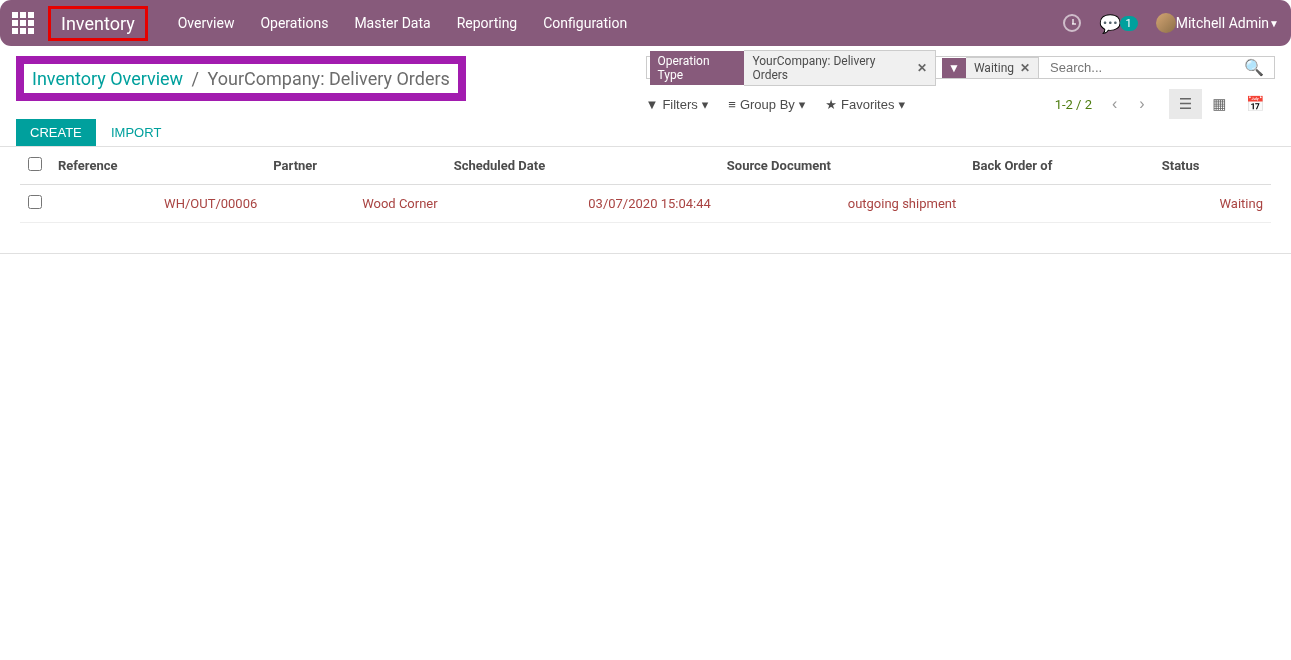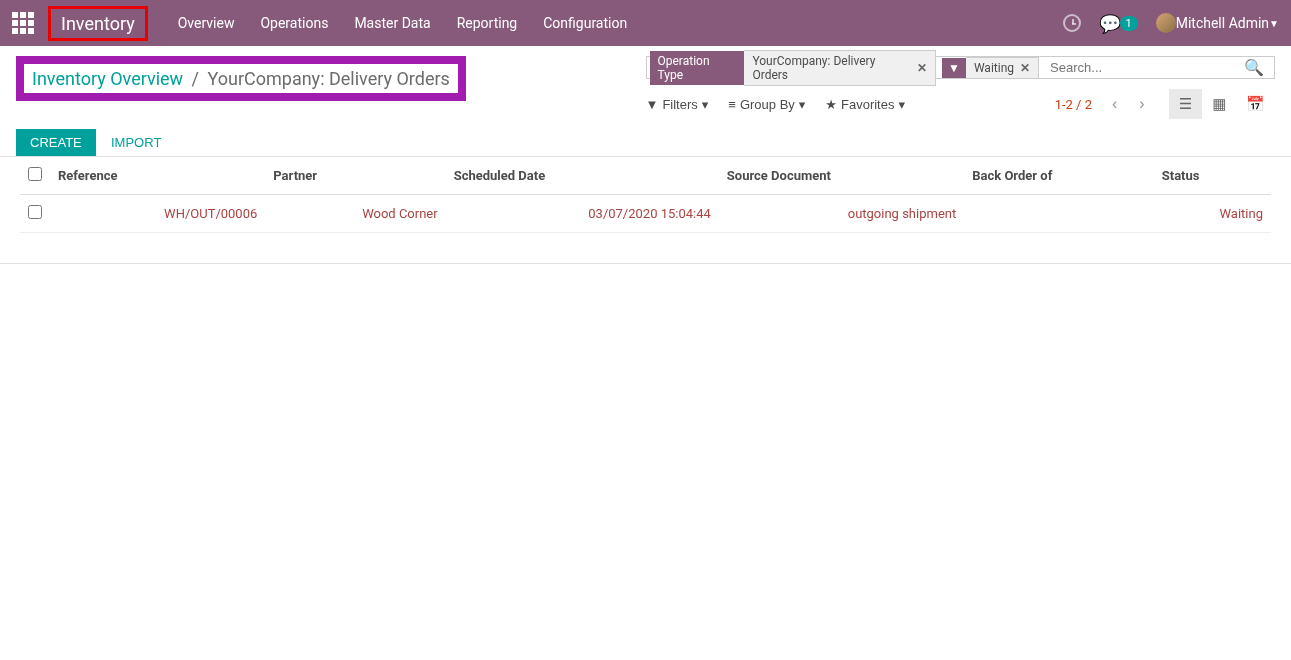--- a/index.html
+++ b/index.html
@@ -1,17 +1,17 @@
 <!DOCTYPE html>
 <html><head>
 <meta charset="utf-8">
 <style>
 * { box-sizing: border-box; margin: 0; padding: 0; }
 body { font-family: -apple-system, BlinkMacSystemFont, "Segoe UI", Roboto, "Helvetica Neue", Arial, sans-serif; font-size: 13px; color: #4c4c4c; background: #fff; }
-.topbar { background: #875a7b; height: 46px; display: flex; align-items: center; padding: 0 12px; color: #fff; }
+.topbar { background: #875a7b; height: 46px; display: flex; align-items: center; padding: 0 12px; color: #fff; border-radius: 11px; }
 .apps-icon { width: 22px; height: 22px; margin-right: 14px; display: grid; grid-template-columns: repeat(3,1fr); grid-template-rows: repeat(3,1fr); gap: 2px; cursor: pointer; }
 .apps-icon span { background: #fff; }
 .app-title { font-size: 18px; font-weight: 400; padding: 4px 10px; border: 3px solid #e60000; margin-right: 30px; }
 .nav-menu { display: flex; gap: 26px; }
 .nav-menu a { color: #fff; text-decoration: none; font-size: 14px; cursor: pointer; }
 .topbar-right { margin-left: auto; display: flex; align-items: center; gap: 18px; }
 .clock-icon { width: 18px; height: 18px; border: 2px solid rgba(255,255,255,0.6); border-radius: 50%; position: relative; }
 .clock-icon::before { content: ''; position: absolute; top: 3px; left: 7px; width: 2px; height: 5px; background: rgba(255,255,255,0.6); }
 .clock-icon::after { content: ''; position: absolute; top: 7px; left: 7px; width: 4px; height: 2px; background: rgba(255,255,255,0.6); }
 .chat-wrap { display: flex; align-items: center; cursor: pointer; }
@@ -21,39 +21,39 @@
 .avatar { width: 20px; height: 20px; border-radius: 50%; background: linear-gradient(135deg,#d4a574,#8b6f47); }
 .caret { font-size: 10px; }
 
 .control-row { display: flex; align-items: flex-start; padding: 10px 16px 0 16px; border-bottom: 1px solid #e0e0e0; min-height: 80px; }
 .breadcrumb-wrap { border: 8px solid #a21caf; padding: 4px 8px; display: inline-block; margin-bottom: 8px; }
 .breadcrumb { font-size: 18px; }
 .breadcrumb a { color: #00a09d; text-decoration: none; cursor: pointer; }
 .breadcrumb .sep { color: #6c6c6c; margin: 0 4px; }
 .breadcrumb .current { color: #6c6c6c; }
 .left-controls { flex: 1; }
-.action-buttons { margin-top: 20px; }
+.action-buttons { margin-top: 10px; }
 .btn-create { background: #00a09d; color: #fff; border: none; padding: 6px 14px; font-size: 13px; cursor: pointer; text-transform: uppercase; }
 .btn-import { background: none; border: none; color: #00a09d; font-size: 13px; cursor: pointer; text-transform: uppercase; margin-left: 12px; }
 
 .right-controls { flex: 1; }
 .search-row { display: flex; align-items: center; border: 1px solid #ccc; background: #fff; height: 23px; }
 .search-facet { display: flex; align-items: center; font-size: 12px; height: 22px; margin: 0 3px; }
 .facet-label { background: #875a7b; color: #fff; padding: 3px 8px; }
 .facet-value { background: #f0f0f0; color: #4c4c4c; padding: 3px 8px; border: 1px solid #ccc; border-left: none; display: flex; align-items: center; gap: 6px; }
 .facet-remove { cursor: pointer; font-weight: bold; color: #666; }
 .facet-icon { background: #875a7b; color: #fff; padding: 3px 6px; }
 .search-input { flex: 1; border: none; outline: none; padding: 0 8px; font-size: 13px; }
 .search-btn { background: none; border: none; padding: 0 10px; cursor: pointer; font-size: 16px; color: #666; }
 
 .toolbar-row { display: flex; align-items: center; margin-top: 10px; }
 .tb-left { display: flex; gap: 20px; }
 .tb-btn { background: none; border: none; color: #4c4c4c; font-size: 13px; cursor: pointer; display: flex; align-items: center; gap: 4px; }
 .tb-right { margin-left: auto; display: flex; align-items: center; gap: 6px; }
-.pager { color: #c2410c; font-size: 13px; margin-right: 6px; }
+.pager { color: #4d7c0f; font-size: 13px; margin-right: 6px; }
 .pager-btn { background: none; border: none; color: #999; font-size: 16px; padding: 4px 8px; cursor: pointer; }
 .view-switcher { display: flex; margin-left: 10px; }
 .view-btn { background: none; border: none; padding: 6px 10px; cursor: pointer; color: #666; font-size: 15px; }
 .view-btn.active { background: #e9e9e9; }
 
 .data-area { padding: 0 20px; }
 table.list { width: 100%; border-collapse: collapse; }
 table.list th { text-align: left; padding: 10px 8px; color: #4c4c4c; font-weight: 700; border-bottom: 1px solid #ddd; font-size: 13px; }
 table.list td { padding: 10px 8px; border-bottom: 1px solid #eee; font-size: 13px; text-align: right; }
 table.list .chk { width: 30px; text-align: center; }

